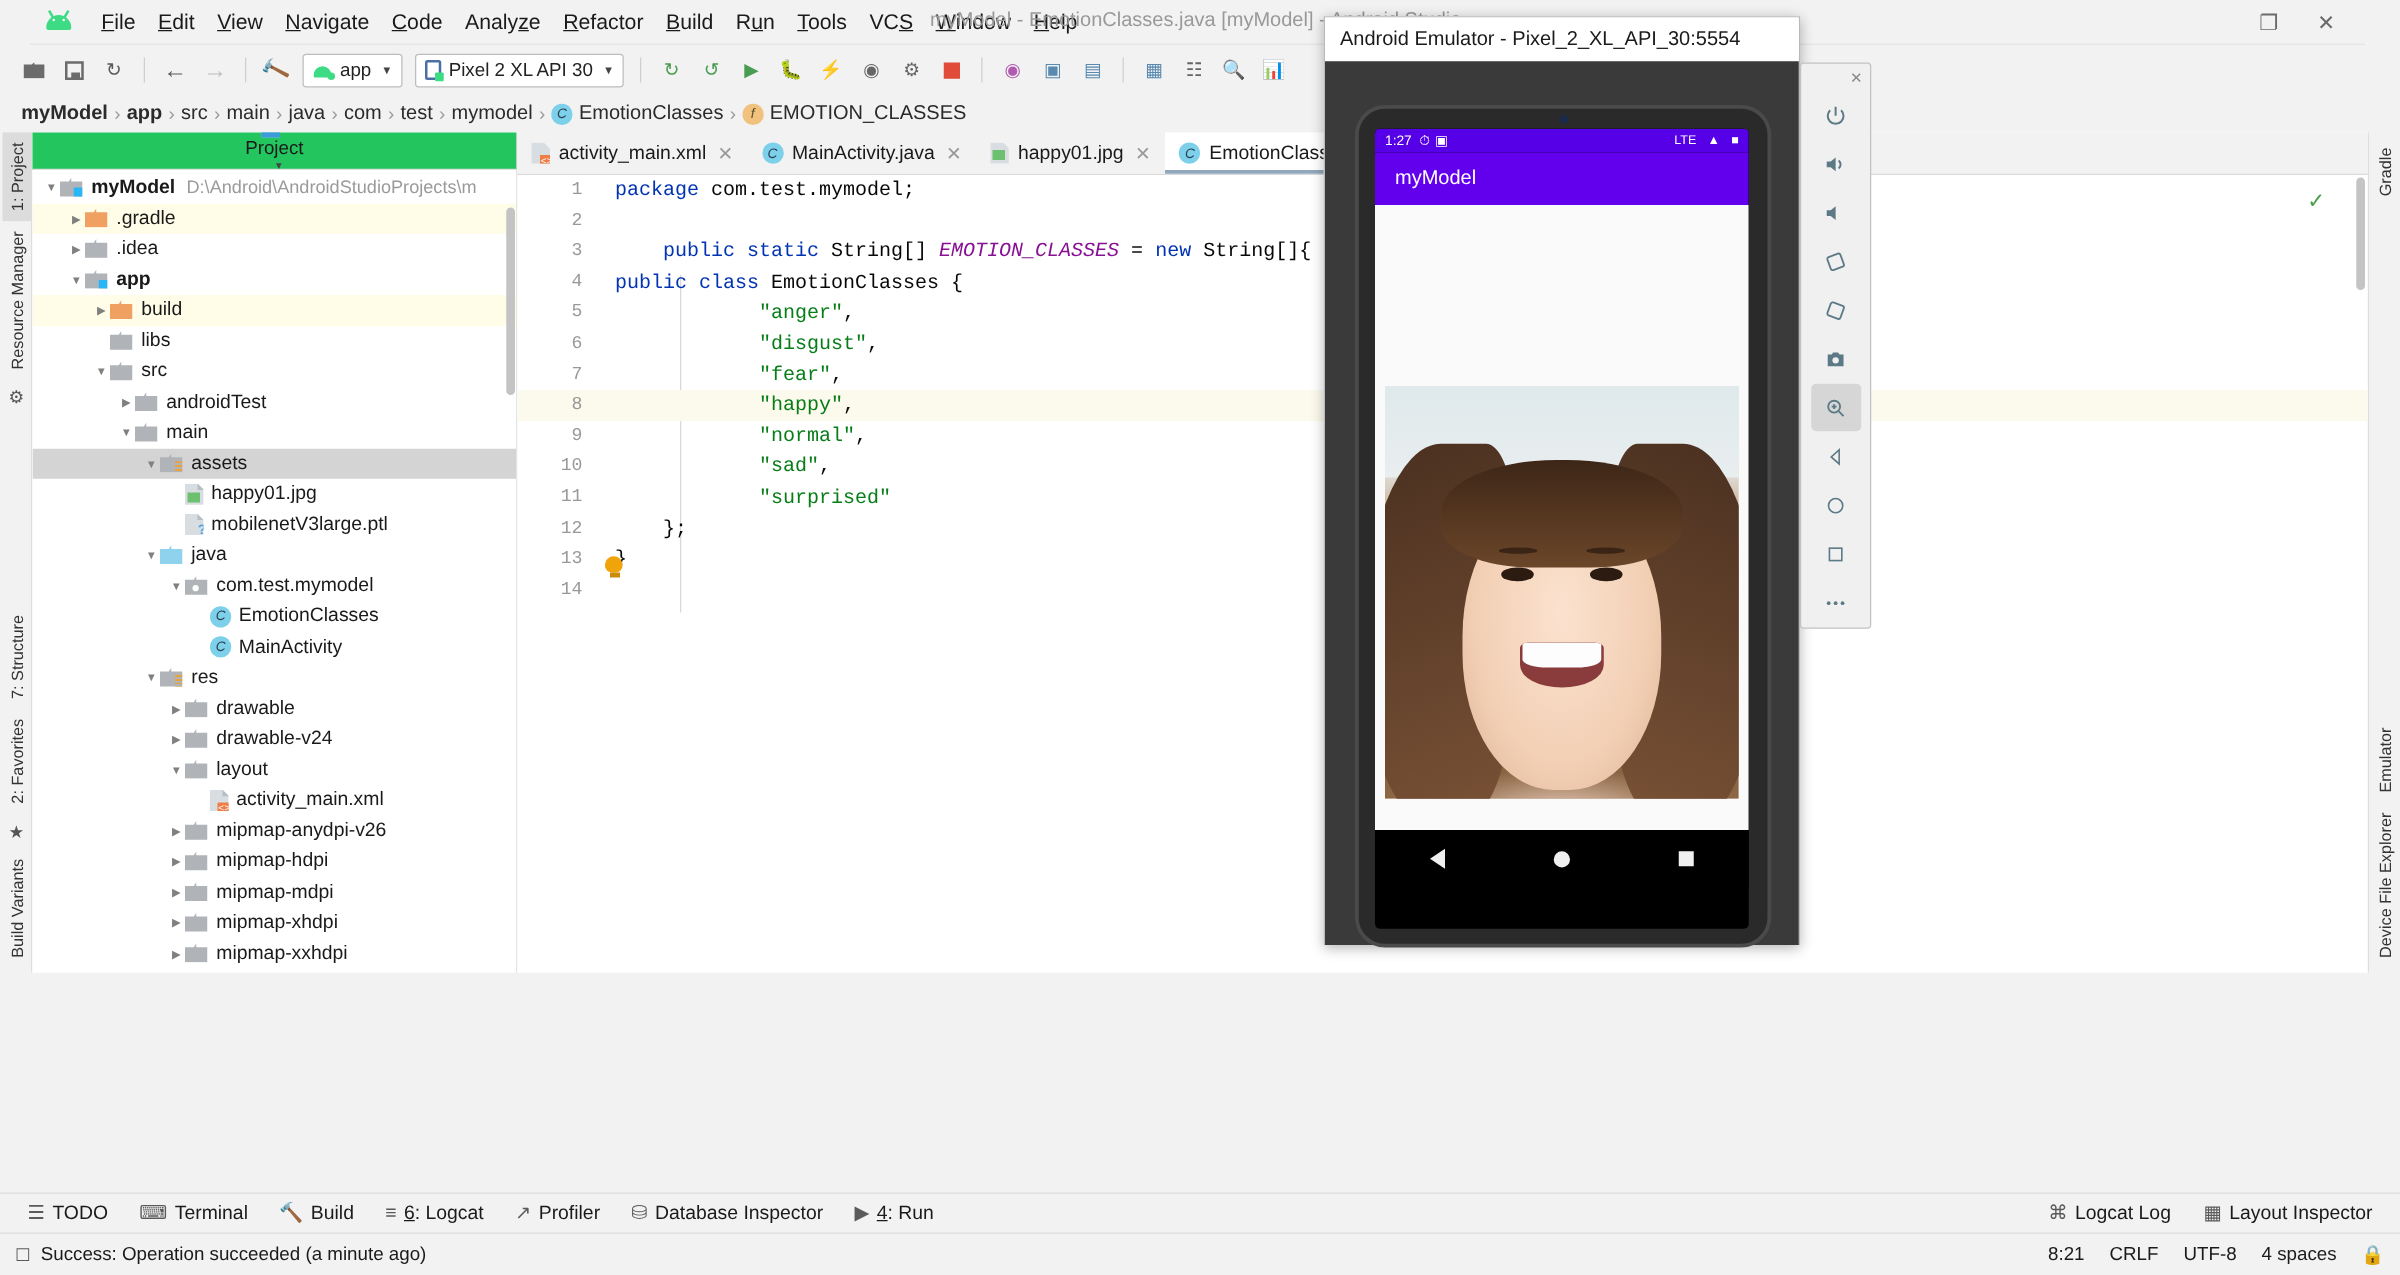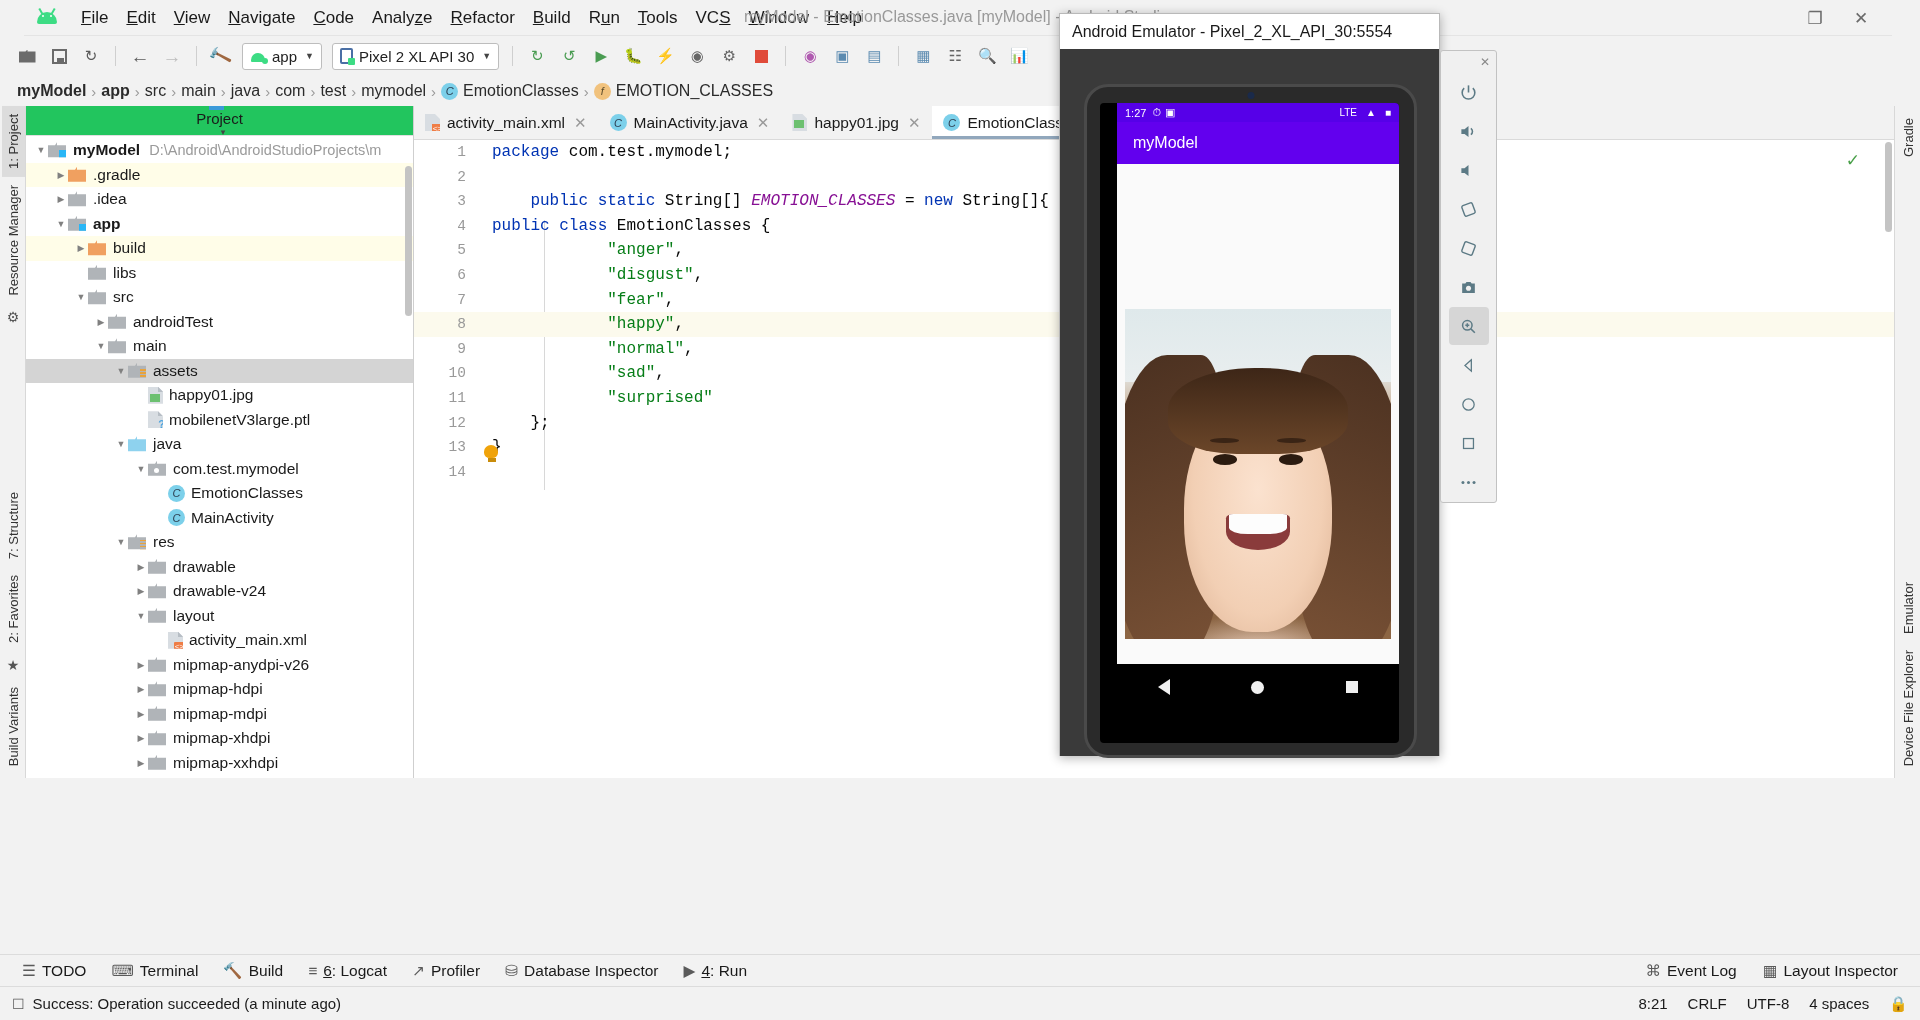--- a/index.html
+++ b/index.html
@@ -208,21 +208,21 @@
     height: 35px; display: flex; align-items: center; padding-left: 12px;
     font-size: 16px; color: #1a1a1a; background: #fff;
   }
   .emu-body { position: relative; height: 707px; background: #3a3a3a; }
   .phone {
     position: absolute; left: 24px; top: 35px; width: 333px; height: 674px;
     background: #2a2a2a; border-radius: 24px; border: 3px solid #4a4a4a;
   }
   .phone-screen {
     position: absolute; left: 13px; top: 16px; width: 299px; height: 640px;
-    background: #000; overflow: hidden; border-radius: 4px; padding-left: 17px;
+    background: #000; overflow: hidden; border-radius: 4px;
   }
   .notch-dot { position:absolute; left: 50%; top: 5px; transform: translateX(-50%);
      width: 7px; height: 7px; background:#1a2a4a; border-radius:50%; }
   .android-status {
     height: 19px; background: #5600e8; display: flex; align-items: center;
     padding: 0 8px; color: #fff; font-size: 11px;
   }
   .android-status .right { margin-left: auto; display: flex; align-items: center; gap: 9px; font-size: 10px; }
   .app-bar {
     height: 42px; background: #6200ee; display: flex; align-items: center;
@@ -864,21 +864,21 @@
           <span>Database Inspector</span>
         </div>
         <div class="bb-item">
           <span style="color:#5a5a5a">▶</span>
           <span><span class="u">4</span>: Run</span>
         </div>
       </div>
     <div class="bb-right" id="bottom-right">
         <div class="bb-item">
           <span style="color:#5a5a5a">⌘</span>
-          <span>Event Log</span>
+          <span>Logcat Log</span>
         </div>
         <div class="bb-item">
           <span style="color:#5a5a5a">▦</span>
           <span>Layout Inspector</span>
         </div>
       </div>
   </div>
 
   <div class="status-bar">
     <span class="status-ic">☐</span>

